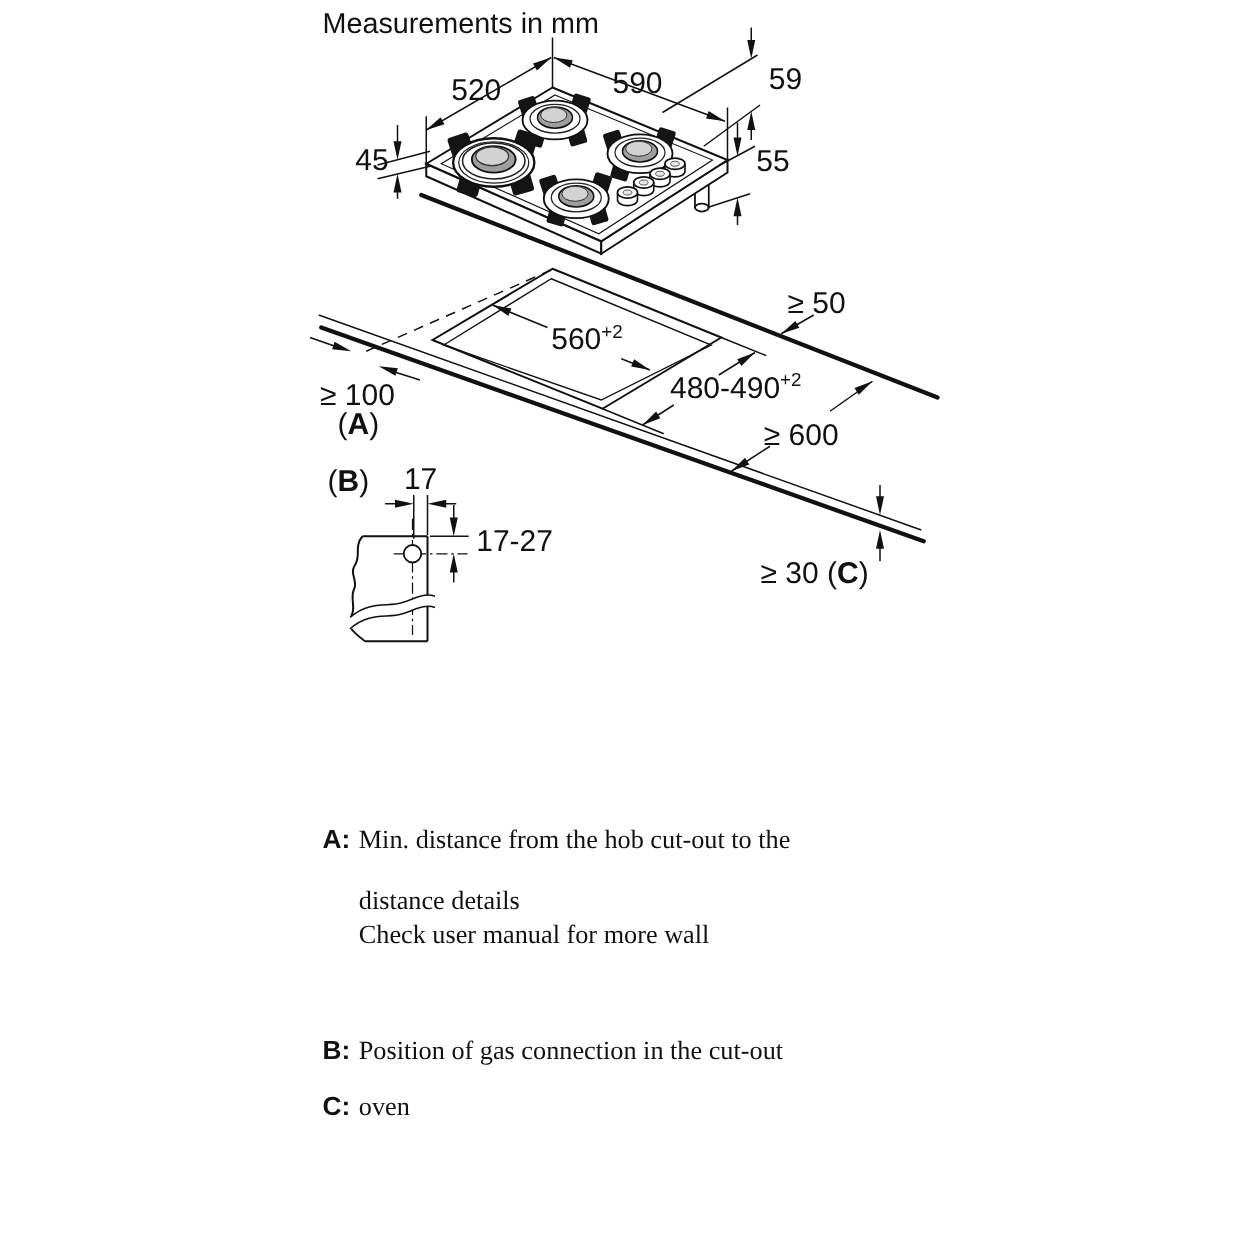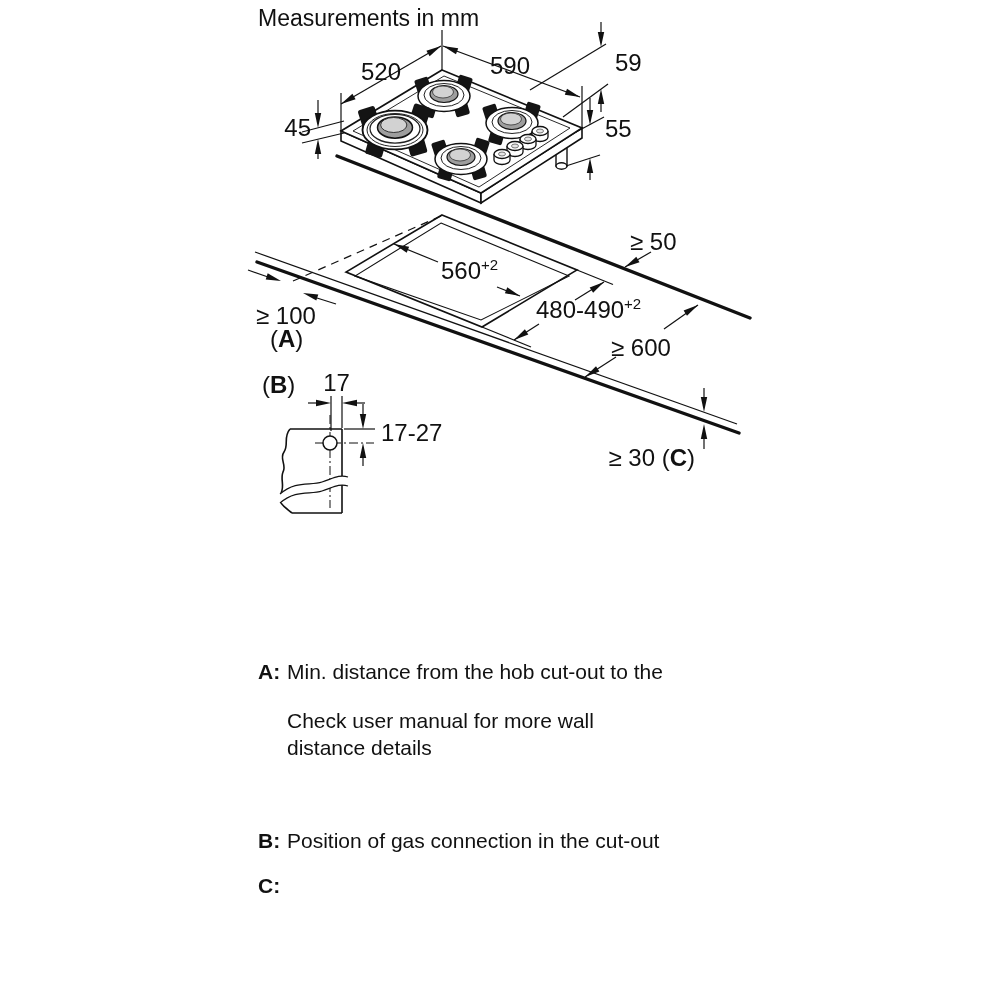--- a/index.html
+++ b/index.html
@@ -12,21 +12,21 @@
   .thick{stroke:#111;stroke-width:3.4;fill:none;stroke-linecap:round;}
   .dash{stroke:#111;stroke-width:1.2;fill:none;stroke-dasharray:8 6;}
   .cline{stroke:#111;stroke-width:1;fill:none;stroke-dasharray:9 3 2 3;}
   .ah{fill:#111;stroke:none;}
   .dimtext{font-family:"Liberation Sans",sans-serif;font-size:24px;fill:#111;}
   .suptext{font-size:15px;}
   .bold{font-weight:bold;}
   .note{position:absolute;font-size:21px;line-height:27px;width:470px;}
   .note-label{position:absolute;left:0;top:0;font-weight:bold;}
   .note-body{margin-left:29px;}
-  .note-body .para{margin-bottom:22px;}
+  .note-body .para{margin-bottom:22px;font-family:Liberation Serif, serif;}
   .note-body .para:last-child{margin-bottom:0;}
 </style>
 </head>
 <body>
 
 <div id="page">
 
 <svg width="1000" height="1000" viewBox="0 0 1000 1000">
   <defs>
     <g id="burner">
@@ -200,34 +200,35 @@
   <text x="258" y="26" font-family="Liberation Sans, sans-serif" font-size="23" fill="#111">Measurements in mm</text>
 </svg>
 
   <div class="note" style="top:658px;left:258px;">
     <span class="note-label">A:</span>
     <div class="note-body">
         <div class="para">
           <div class="line">Min. distance from the hob cut-out to the</div>
         </div>
         <div class="para">
+          <div class="line">distance details</div>
           <div class="line">Check user manual for more wall</div>
-          <div class="line">distance details</div>
         </div>
       </div>
   </div>
   <div class="note" style="top:827px;left:258px;">
     <span class="note-label">B:</span>
     <div class="note-body">
         <div class="para">
           <div class="line">Position of gas connection in the cut-out</div>
         </div>
       </div>
   </div>
   <div class="note" style="top:872px;left:258px;">
     <span class="note-label">C:</span>
     <div class="note-body">
         <div class="para">
+          <div class="line">oven</div>
         </div>
       </div>
   </div>
 
 </div>
 
 </body></html>

